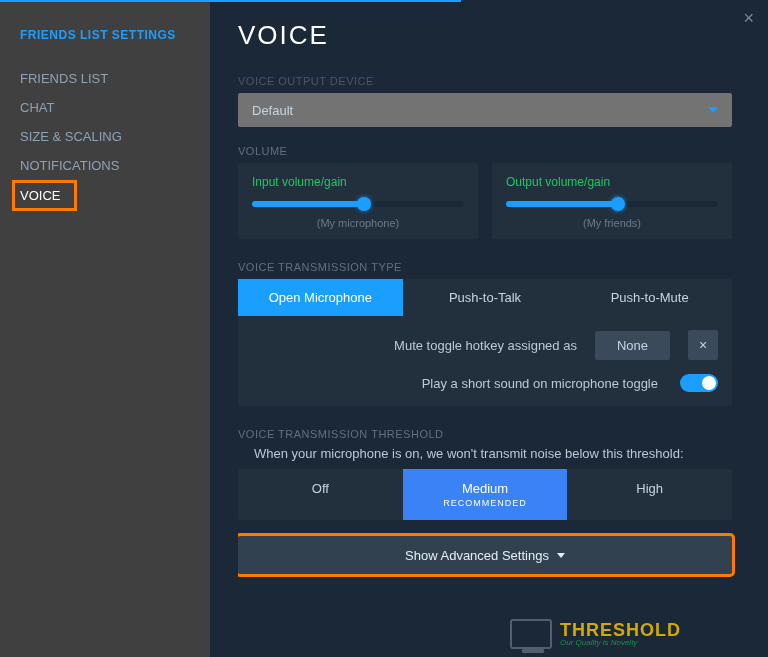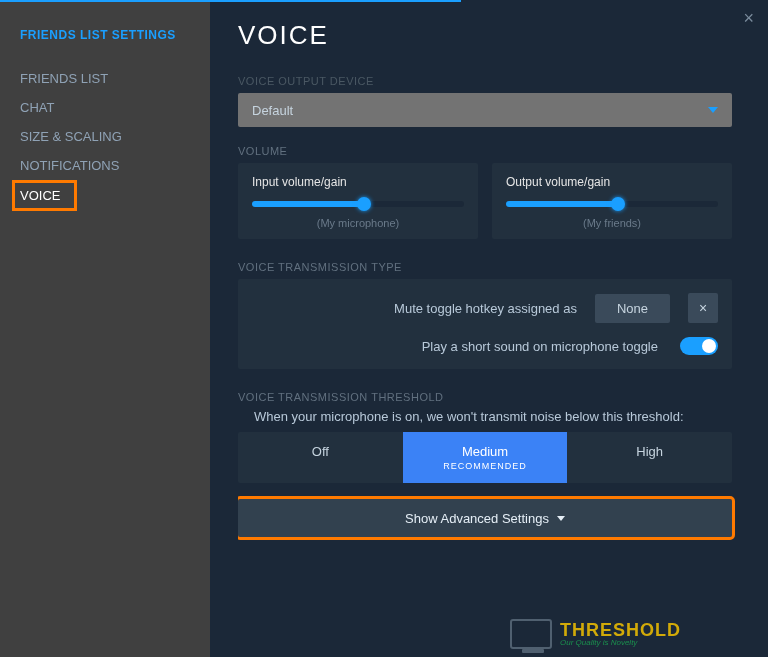--- a/index.html
+++ b/index.html
@@ -96,21 +96,21 @@
     width:0;height:0;border-left:5px solid transparent;border-right:5px solid transparent;
     border-top:6px solid #1a9fff;
   }
   .volume-row { display:flex; gap:14px; margin-bottom:22px; }
   .vol-card {
     flex:1;
     background:#22303e;
     padding:12px 14px 10px 14px;
     border-radius:2px;
   }
-  .vol-label { font-size:12px; color:#e5e5e5; margin-bottom:12px; }
+  .vol-label { font-size:12px; color:#22c55e; margin-bottom:12px; }
   .slider {
     position:relative; height:6px; background:#1b2838; border-radius:3px; margin-bottom:10px;
   }
   .slider .fill { position:absolute; left:0; top:0; bottom:0; background:#1a9fff; border-radius:3px; }
   .slider .thumb {
     position:absolute; top:50%; width:14px; height:14px; background:#1a9fff; border-radius:50%;
     transform:translate(-50%,-50%); box-shadow:0 0 4px rgba(26,159,255,.9);
   }
   .vol-sub { font-size:11px; color:#6a7a8a; text-align:center; }
   .trans-box {
@@ -218,20 +218,25 @@
         <div class="slider">
           <div class="fill" style="width:53%"></div>
           <div class="thumb" style="left:53%"></div>
         </div>
         <div class="vol-sub">(My friends)</div>
       </div>
     </div>
 
     <div class="section-label">VOICE TRANSMISSION TYPE</div>
     <div class="trans-box">
+      <div class="seg">
+        <div class="seg-btn active">Open Microphone</div>
+        <div class="seg-btn">Push-to-Talk</div>
+        <div class="seg-btn">Push-to-Mute</div>
+      </div>
       <div class="hotkey-row">
         <span class="lbl">Mute toggle hotkey assigned as</span>
         <span class="hotkey-val">None</span>
         <span class="hotkey-clear">
           <span>×</span>
         </span>
       </div>
       <div class="sound-row">
         <span class="lbl">Play a short sound on microphone toggle</span>
         <span class="toggle">

